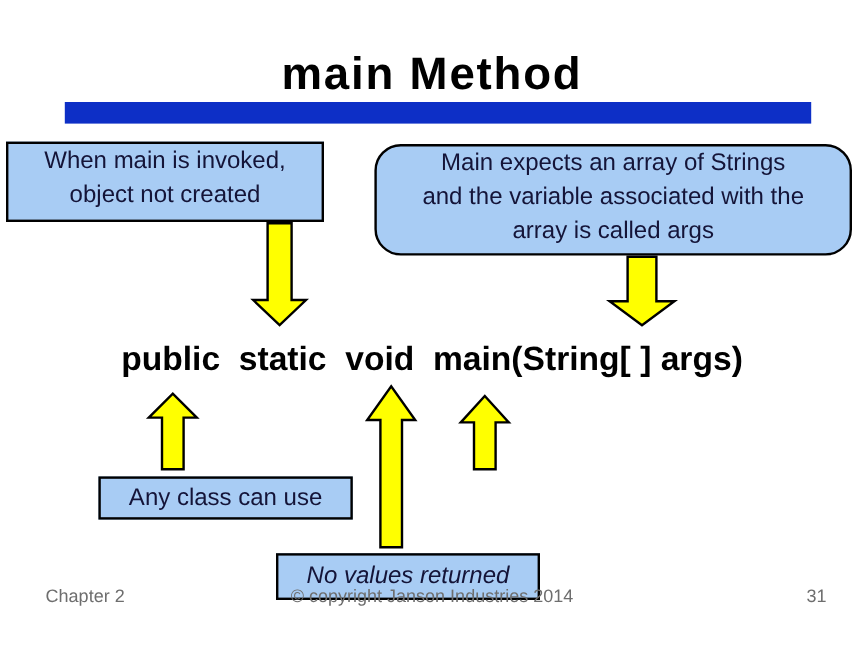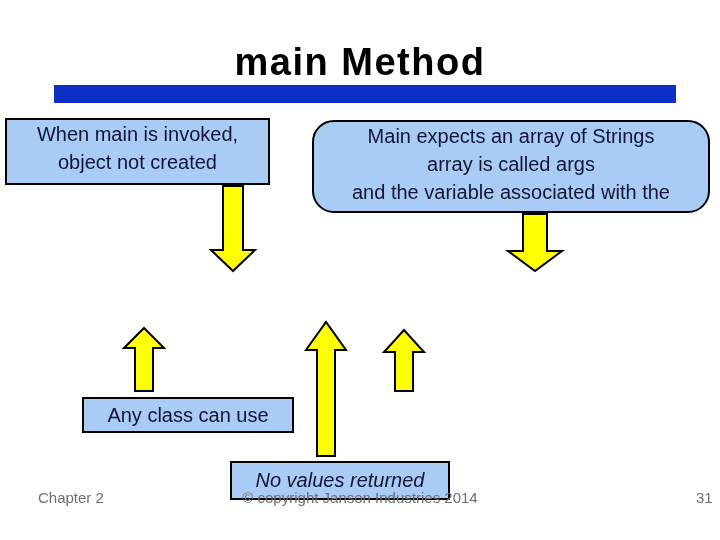--- a/index.html
+++ b/index.html
@@ -118,50 +118,51 @@
   }
   .footer-item {
     position: absolute;
     top: 490px;
     font-size: 15px;
     line-height: 16px;
     color: var(--footer-gray, #6e6e6e);
   }
   .footer-chapter { left: 38px; }
   .footer-copyright { left: 0; right: 0; text-align: center; }
-  .footer-page { left: 672px; margin-left: 24px; }
+  .footer-page { left: 672px; }
 </style>
 </head>
 <body>
 
 <div class="slide">
 
   <div class="slide-title">main Method</div>
 
   <div class="title-bar"></div>
 
   <div class="callout callout-invoked">
     <div>When main is invoked,</div>
     <div>object not created</div>
   </div>
 
   <div class="callout callout-expects">
     <div>Main expects an array of Strings</div>
+    <div>and the variable associated with the</div>
     <div>array is called args</div>
-    <div>and the variable associated with the</div>
   </div>
 
   <svg class="arrows-layer" viewBox="0 0 720 540">
     <polygon class="arrow" points="223,186 243,186 243,250 255,250 233,271 211,250 223,250"></polygon>
     <polygon class="arrow" points="523,214 547,214 547,251 562,251 535,271 508,251 523,251"></polygon>
     <polygon class="arrow" points="135,391 135,348 124,348 144,328 164,348 153,348 153,391"></polygon>
     <polygon class="arrow" points="317,456 317,350 306,350 326,322 346,350 335,350 335,456"></polygon>
     <polygon class="arrow" points="395,391 395,352 384,352 404,330 424,352 413,352 413,391"></polygon>
   </svg>
 
+  <div class="code-line">public  static  void  main(String[ ] args)</div>
 
   <div class="label-box label-any-class">Any class can use</div>
 
 
   <div class="label-box label-no-values">No values returned</div>
 
   <div class="footer-item footer-chapter">Chapter 2</div>
 
   <div class="footer-item footer-copyright">© copyright Janson Industries 2014</div>
 

